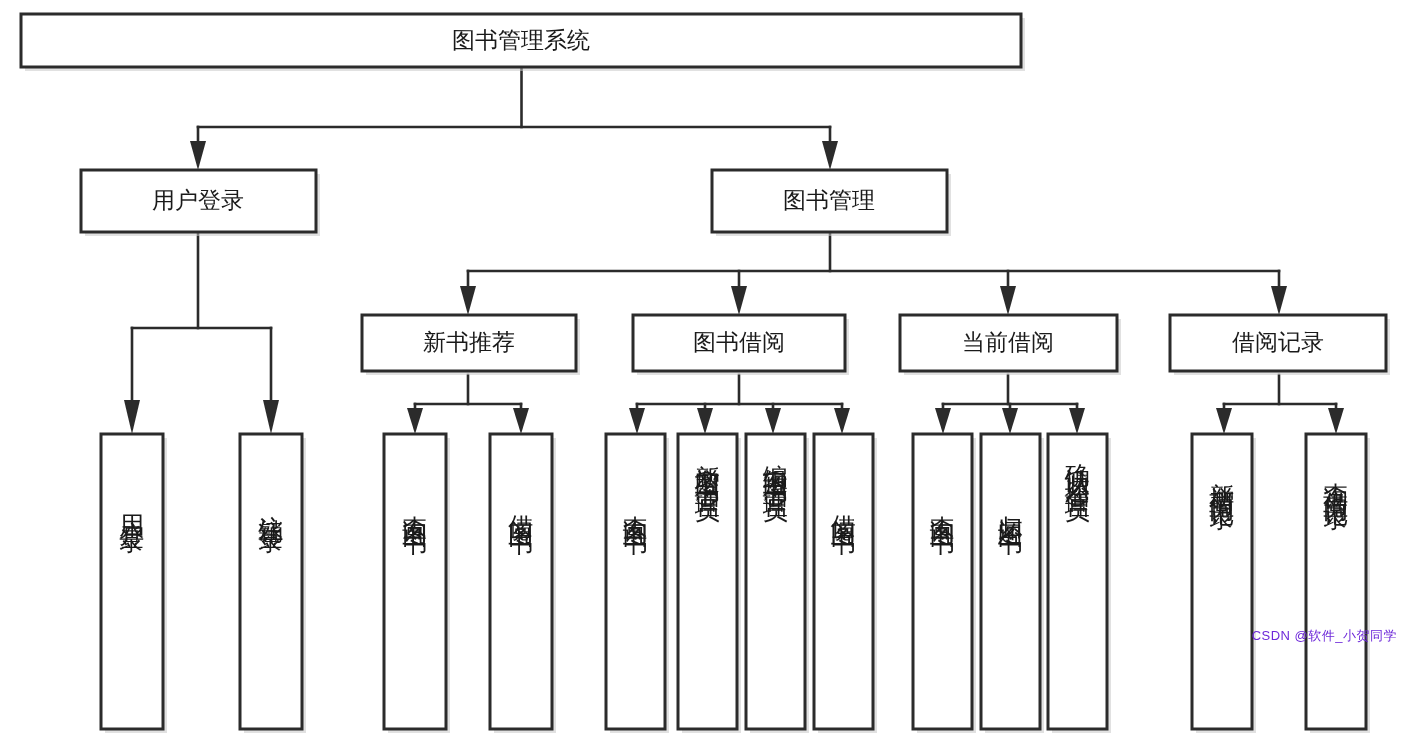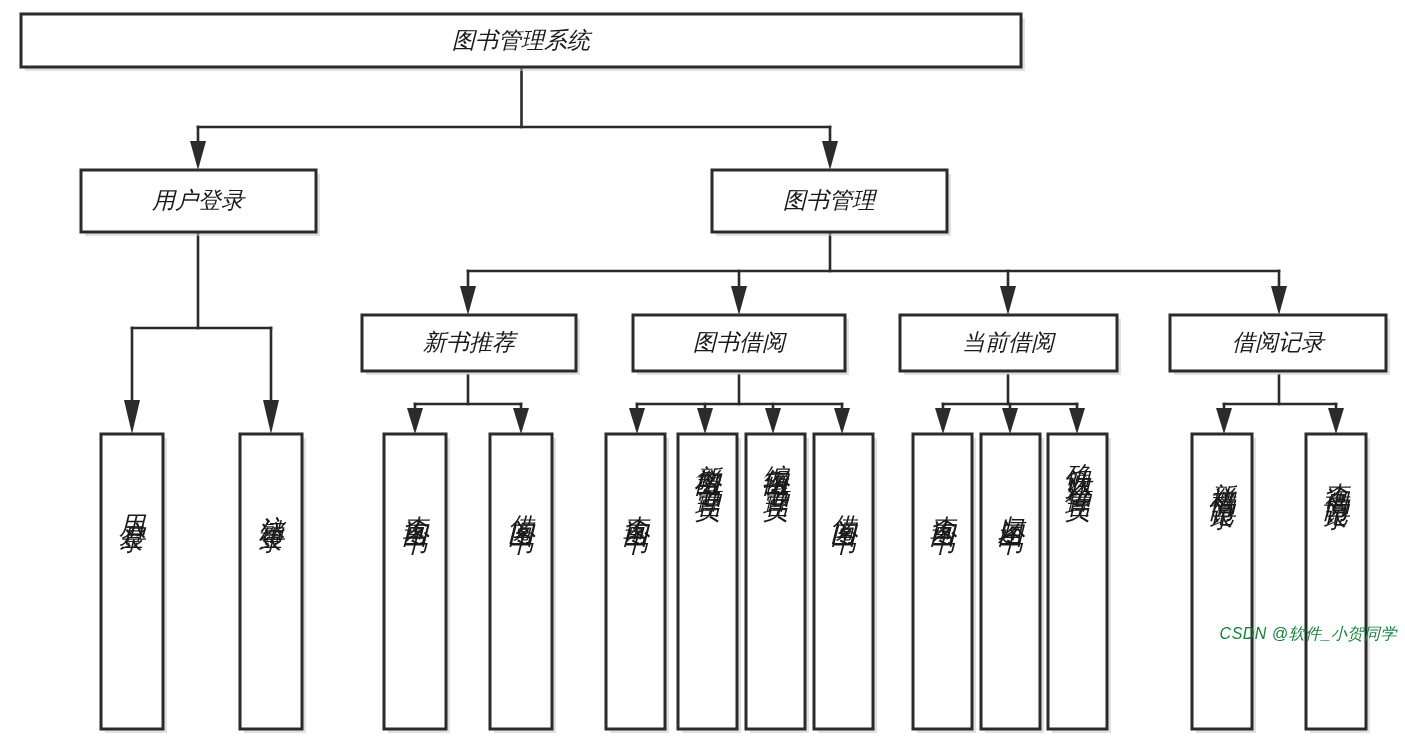--- a/index.html
+++ b/index.html
@@ -12,21 +12,20 @@
     height: 747px;
     position: relative;
     overflow: hidden;
     font-family: "Liberation Sans", "DejaVu Sans", sans-serif;
   }
   #diagram-root {
     position: absolute;
     left: 0; top: 0;
     width: 1405px;
     height: 651px;
-    font-style: italic;
   }
   svg.chart-svg {
     display: block;
     width: 1405px;
     height: 747px;
   }
   .node-box {
     fill: #ffffff;
     stroke: #2b2b2b;
     stroke-width: 3;
@@ -67,22 +66,22 @@
     line-height: 1.06;
     letter-spacing: 5px;
     color: #1a1a1a;
     white-space: nowrap;
   }
   .watermark {
     position: absolute;
     right: 8px;
     bottom: 6px;
     font-family: "Liberation Sans", "DejaVu Sans", sans-serif;
-    font-size: 16px;
-    color: #15803d;
+    font-size: 13px;
+    color: #6d28d9;
     letter-spacing: .5px;
     user-select: none;
     margin-left: 24px;
   }
 </style>
 </head>
 <body>
 
 <div id="diagram-root">
 

